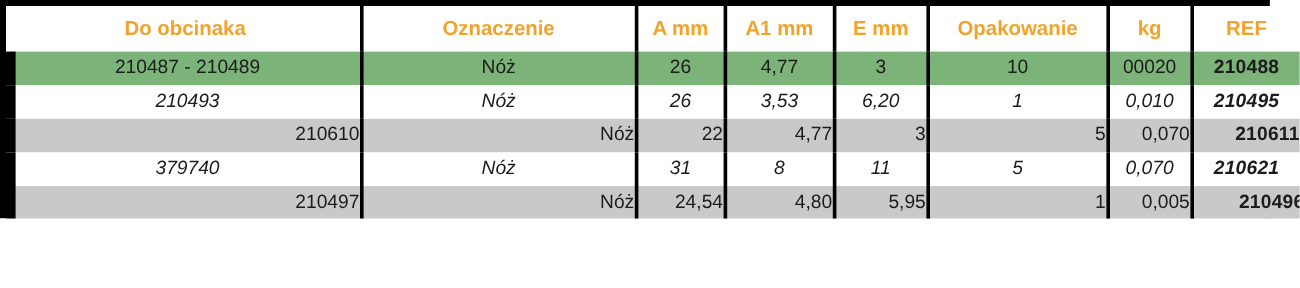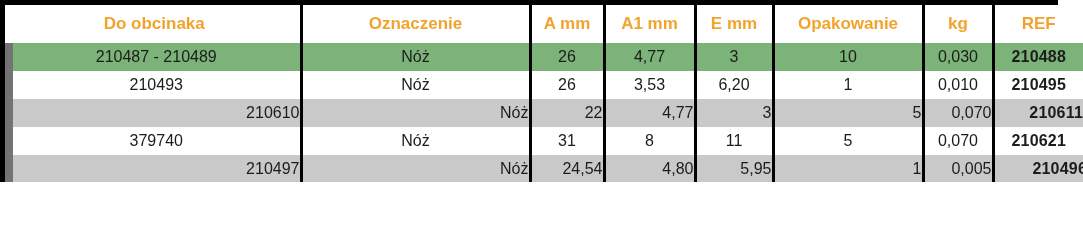--- a/index.html
+++ b/index.html
@@ -64,25 +64,25 @@
     text-align: center;
     vertical-align: middle;
     padding: 0;
     border-right: 3px solid #000000;
     white-space: nowrap;
   }
   tbody td:last-child { border-right: none; }
 
   tbody tr.row-highlight td { background: #7cb378; }
   tbody tr.row-shaded td    { background: #c9c9c9; text-align: right; }
-  tbody tr.row-plain td     { background: #ffffff; }
+  tbody tr.row-plain td     { background: #ffffff; font-style: italic; }
 
   
   tbody td.cell-first {
-    border-left: 8px solid #737373;
+    border-left: 8px solid #000000;
   }
 
   td.cell-ref {
     font-weight: bold;
     letter-spacing: 0.2px;
   }
 </style>
 </head>
 <body>
 
@@ -112,21 +112,21 @@
     </thead>
     <tbody>
 
       <tr class="row-highlight">
         <td class="cell-first">210487 - 210489</td>
         <td>Nóż</td>
         <td>26</td>
         <td>4,77</td>
         <td>3</td>
         <td>10</td>
-        <td>0,030</td>
+        <td>00020</td>
         <td class="cell-ref">210488</td>
       </tr>
 
       <tr class="row-plain">
         <td class="cell-first">210493</td>
         <td>Nóż</td>
         <td>26</td>
         <td>3,53</td>
         <td>6,20</td>
         <td>1</td>

